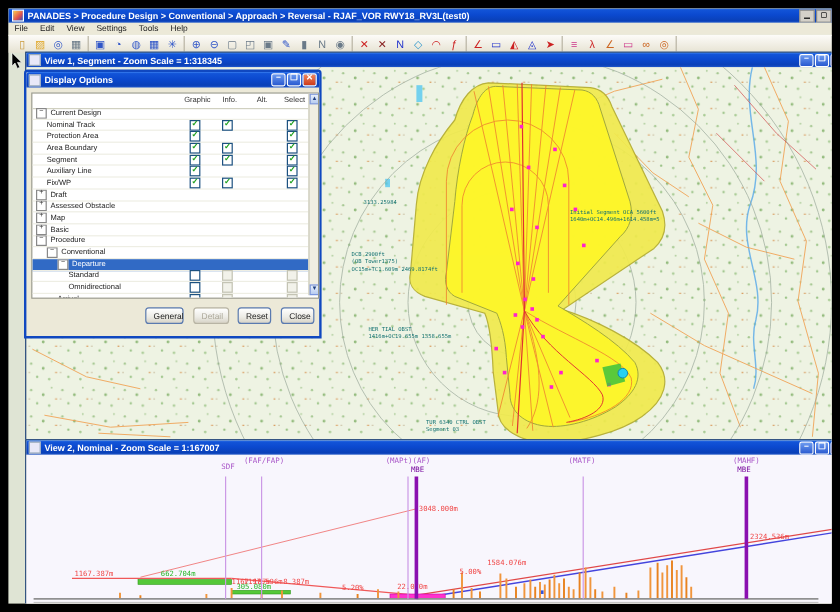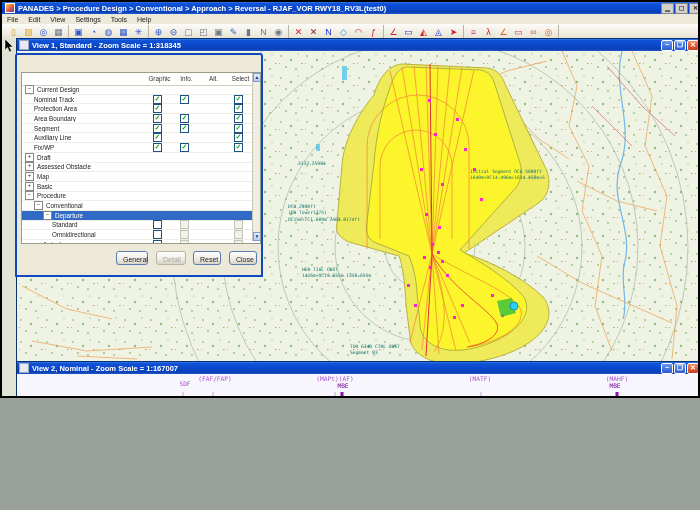--- a/index.html
+++ b/index.html
@@ -1,17 +1,17 @@
 <!DOCTYPE html>
 <html><head>
 <meta charset="utf-8">
 <style>
   html,body{margin:0;padding:0;background:#9aa09a;}
-  #screen{position:relative;width:700px;height:398px;overflow:hidden;
-    font-family:"Liberation Sans",sans-serif;background:#dfe4d4;border:2px solid #000000;box-sizing:border-box;}
+  #screen{position:relative;width:700px;height:510px;overflow:hidden;
+    font-family:"Liberation Sans",sans-serif;background:#dfe4d4;border:7px solid #000000;box-sizing:border-box;}
   .abs{position:absolute;}
   
   .titlebar{background:linear-gradient(180deg,#3a80f0 0%,#1254d8 10%,#0b49cf 45%,#0a40b8 85%,#2058cc 100%);
     color:#fff;font-weight:bold;display:flex;align-items:center;overflow:hidden;}
   #main-title{left:0;top:0;width:700px;height:12px;font-size:7.5px;padding-left:2px;}
   .t-icon{width:8px;height:8px;margin:0 3px 0 1px;background:linear-gradient(135deg,#ffd24a,#e05050 60%,#3050c0);border:1px solid #fff;flex:0 0 auto;}
   .winbtns{margin-left:auto;display:flex;gap:1px;padding-right:2px;}
   .wbtn{width:11px;height:9px;background:#d4d0c8;border:1px solid #888;color:#222;font-size:6px;line-height:8px;
     text-align:center;font-weight:bold;}
   .xpbtn{width:10px;height:9px;border:1px solid #fff;border-radius:2px;color:#fff;font-size:7px;line-height:8px;text-align:center;
@@ -132,21 +132,21 @@
       </span>
     </div>
 
   <svg class="abs" style="left:2px;top:37px;z-index:50" width="10" height="14">
     <polygon points="1,0 1,11 3.5,8.5 5.5,13 7.5,12 5.5,8 9,8" fill="#000" stroke="#fff" stroke-width="0.5"></polygon>
   </svg>
 
   <div class="abs childwin" style="left:14px;top:36px;width:684px;height:324px">
     <div class="titlebar child-title">
       <span class="t-icon"></span>
-      <span>View 1, Standard - Zoom Scale = 1:318345</span>
+      <span>View 1, Segment - Zoom Scale = 1:318345</span>
       <span class="winbtns">
         <span class="xpbtn">−</span>
         <span class="xpbtn">❐</span>
         <span class="xpbtn close">✕</span>
       </span>
     </div>
 
     <svg width="682" height="310" viewBox="0 0 682 310" style="display:block">
       <defs>
         <pattern id="topo" width="26" height="22" patternUnits="userSpaceOnUse">
@@ -262,20 +262,29 @@
         <text class="mapnote" x="271" y="170">OC15m+TC1.609m 2469.8174ft</text>
         <text class="mapnote" x="285" y="220">HER TIAL OBST</text>
         <text class="mapnote" x="285" y="226">1416m+OC19.655m 1358.655m</text>
         <text class="mapnote" x="333" y="297">TUR 6340 CTRL OBST</text>
         <text class="mapnote" x="333" y="303">Segment 03</text>
       </g>
     </svg>
   </div>
 
   <div class="abs" id="dlg">
+    <div class="titlebar child-title" id="dlg-title">
+      <span class="t-icon"></span>
+      <span>Display Options</span>
+      <span class="winbtns">
+        <span class="xpbtn">−</span>
+        <span class="xpbtn">❐</span>
+        <span class="xpbtn close">✕</span>
+      </span>
+    </div>
     <div class="abs" id="dlg-table">
       <div id="dlg-head">
         <span class="colh" style="left:124px">Graphic</span>
         <span class="colh" style="left:151px">Info.</span>
         <span class="colh" style="left:178px">Alt.</span>
         <span class="colh" style="left:205px">Select</span>
       </div>
       <div id="dlg-rows">
           <div class="drow">
             <span class="dlabel" style="padding-left: 3px;">

